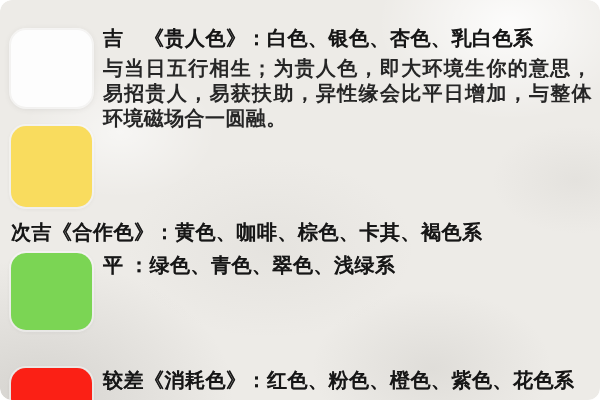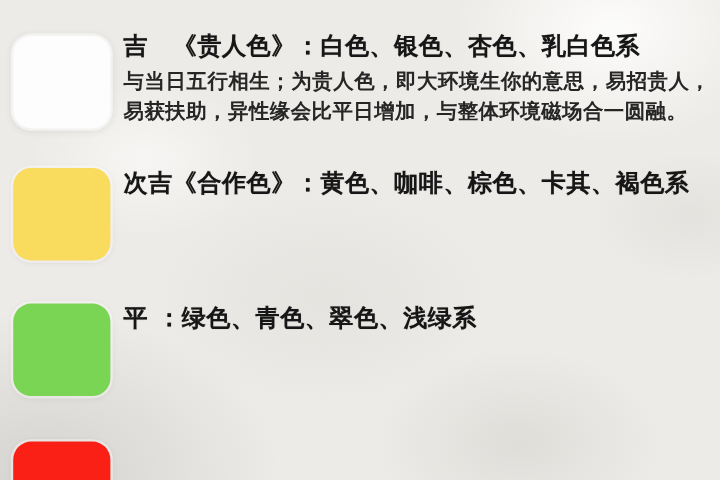--- a/index.html
+++ b/index.html
@@ -1,15 +1,15 @@
 <!DOCTYPE html>
 <html><head>
 <meta charset="utf-8">
 <style>
-  * { margin: 0; padding: 0; box-sizing: border-box; }
+  * { margin: 0; padding: 0; box-sizing: border-box; border-radius: 12px; }
   html, body { width: 600px; height: 400px; }
   body { font-family: "DejaVu Serif", "Liberation Serif", serif; }
 
   .page {
     position: relative;
     width: 600px;
     height: 400px;
     overflow: hidden;
     background-color: #edebe7;
     background-image:
@@ -47,31 +47,31 @@
     line-height: 28px;
     font-weight: 700;
     color: #161616;
     letter-spacing: 0.5px;
     text-shadow: 0 0 0.6px rgba(20,20,20,0.5);
     white-space: nowrap;
   }
 
   .body {
     margin-top: 4px;
-    font-size: 17px;
+    font-size: 20px;
     line-height: 25px;
     font-weight: 600;
     color: #262626;
     letter-spacing: 0.4px;
     text-align: justify;
   }
 
   .row-1 { top: 24px; }  .row-1 .swatch { margin-top: 6px; }
-  .row-2 { top: 138px; }
-  .row-3 { top: 251px; }
+  .row-2 { top: 124px; flex-direction: column; }
+  .row-3 { top: 251px; font-family: Liberation Serif, serif; }
   .row-4 { top: 366px; }
 </style>
 </head>
 <body>
 
 <div class="page">
 
   <section class="row row-1">
     <div class="swatch swatch-white" style="background-color: rgb(253, 253, 253);"></div>
     <div class="content">
@@ -89,15 +89,18 @@
 
   <section class="row row-3">
     <div class="swatch" style="background-color: rgb(123, 213, 84);"></div>
     <div class="content">
       <h2 class="title">平 ：绿色、青色、翠色、浅绿系</h2>
     </div>
   </section>
 
   <section class="row row-4">
     <div class="swatch" style="background-color: rgb(251, 32, 21);"></div>
+    <div class="content">
+      <h2 class="title">较差《消耗色》：红色、粉色、橙色、紫色、花色系</h2>
+    </div>
   </section>
 
 </div>
 
 </body></html>

